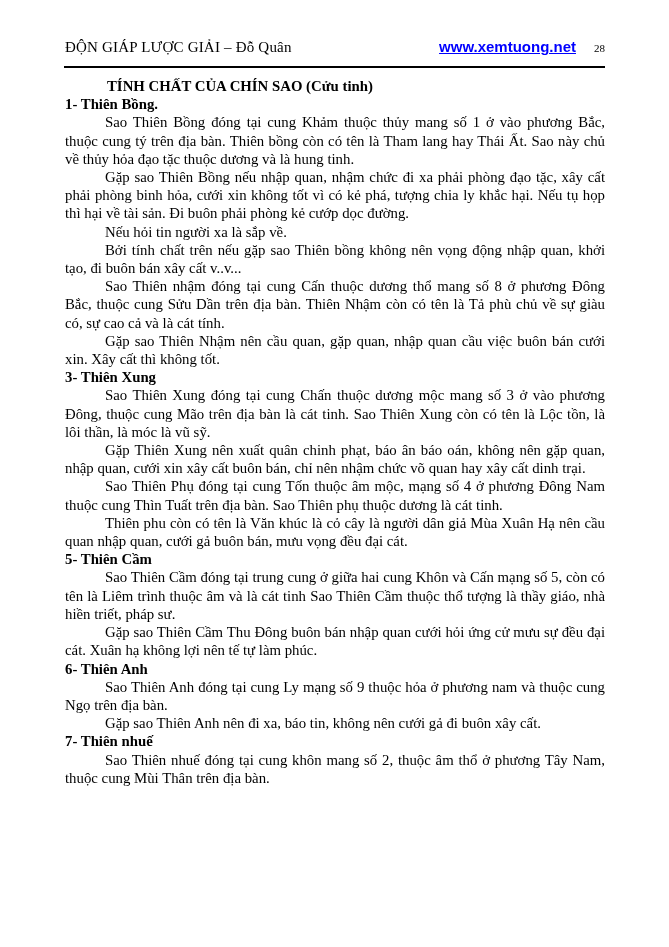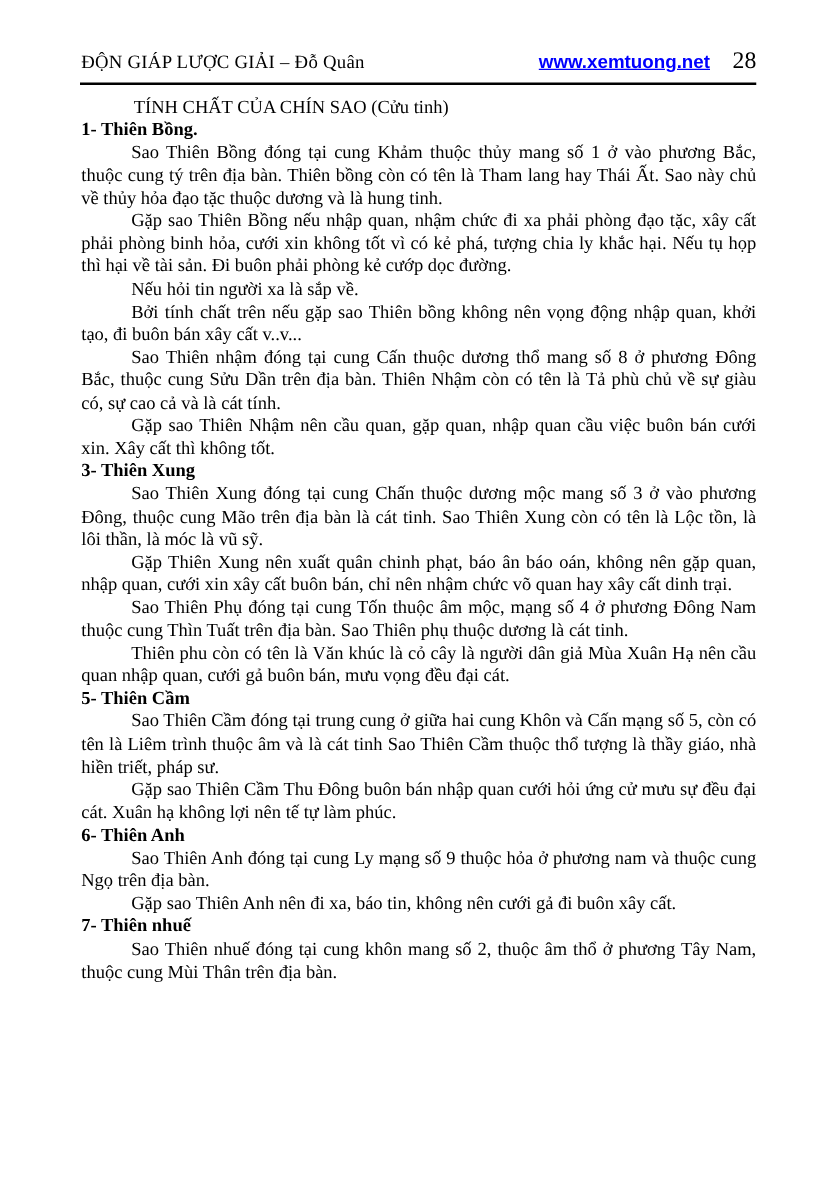--- a/index.html
+++ b/index.html
@@ -39,21 +39,21 @@
   }
   .site-link {
     font-family: "Liberation Sans", sans-serif;
     font-weight: bold;
     color: #0000ff;
     text-decoration: underline;
     font-size: 15px;
     cursor: pointer;
   }
   .page-num {
-    font-size: 19px;
+    font-size: 11px;
   }
   .header-rule {
     position: absolute;
     top: 66px;
     left: 64px;
     width: 541px;
     height: 0;
     border: none;
     border-top: 2px solid #000000;
     margin: 0;
@@ -62,21 +62,21 @@
     position: absolute;
     top: 77px;
     left: 65px;
     width: 540px;
     font-size: 14.8px;
     line-height: 18.2px;
     text-align: justify;
   }
   .doc-title {
     margin: 0;
-    font-weight: normal;
+    font-weight: bold;
     text-indent: 42px;
     text-align: left;
   }
   .sec-heading {
     margin: 0;
     font-weight: bold;
     text-align: left;
   }
   .body-para {
     margin: 0;

